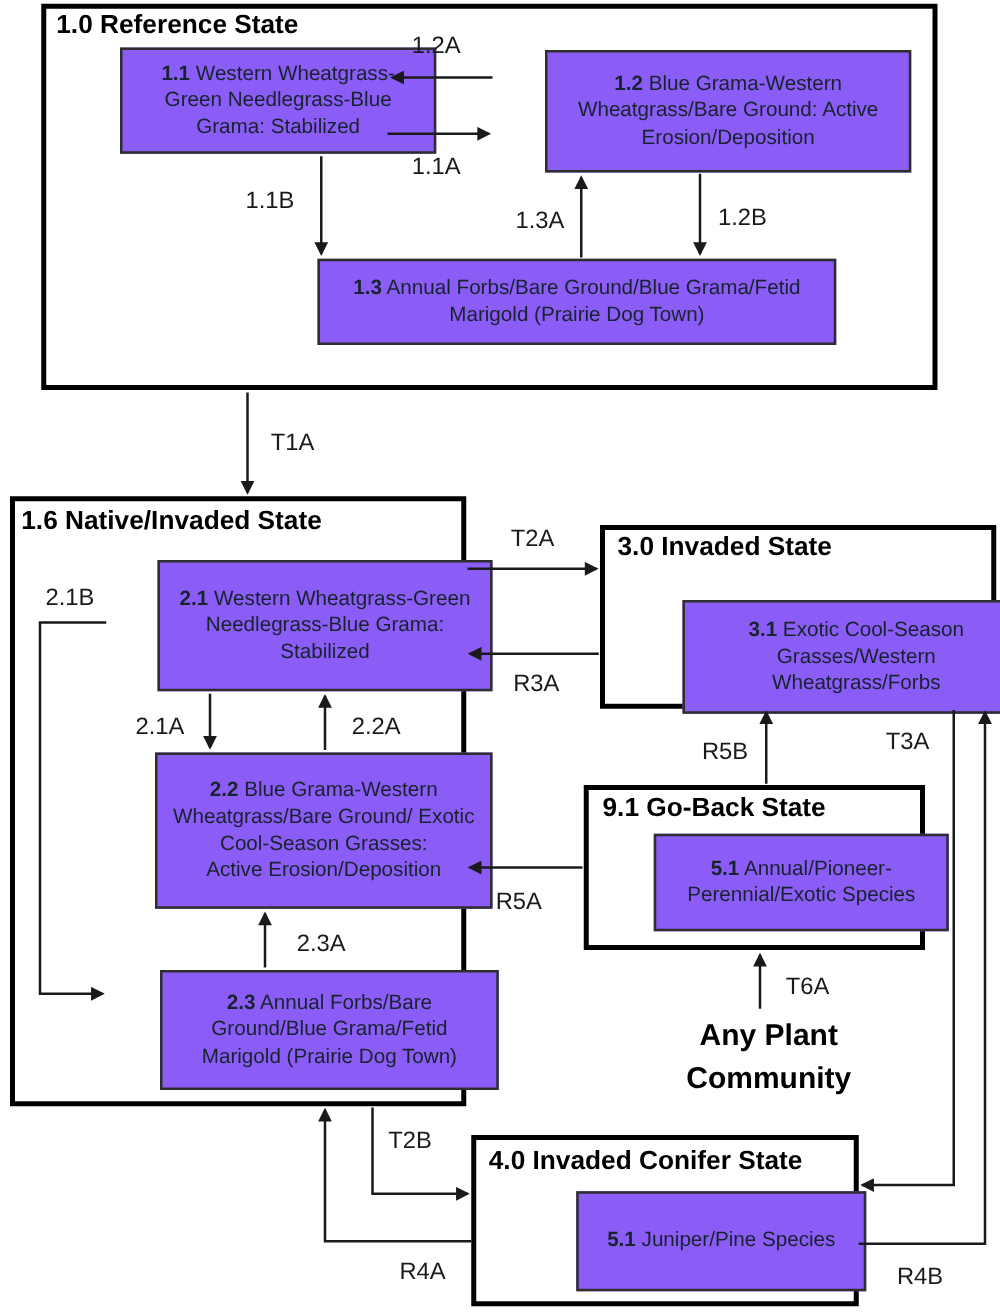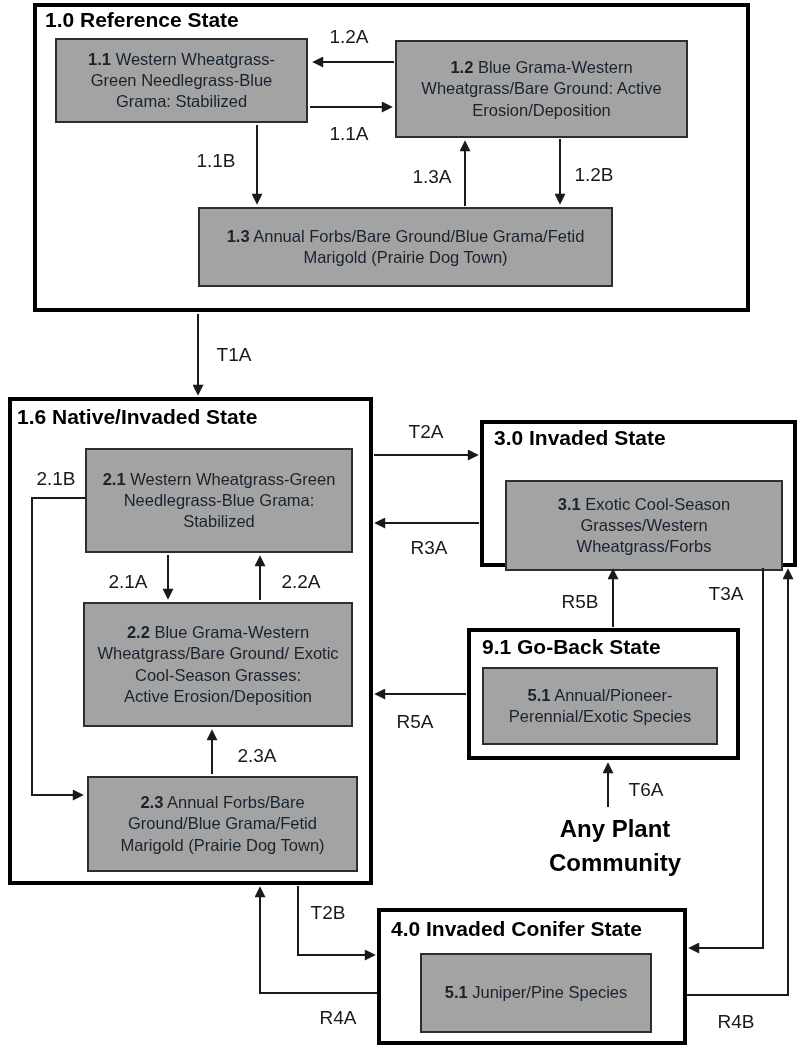--- a/index.html
+++ b/index.html
@@ -8,23 +8,24 @@
     position:relative;width:800px;height:1052px;background:#ffffff;overflow:hidden;
     font-family:"Liberation Sans", sans-serif;color:#111;border-radius:24px;
   }
   .state-box{
     position:absolute;border:4px solid #000;background:transparent;z-index:2;
   }
   .state-title{
     position:absolute;font-weight:bold;font-size:21px;color:#000;white-space:nowrap;z-index:3;
   }
   .community{
-    position:absolute;background:#a3a3a3;border:2px solid #2e2e2e;z-index:2;
+    position:absolute;background:#8b5cf6;border:2px solid #2e2e2e;z-index:2;
     display:flex;align-items:center;justify-content:center;text-align:center;
     padding:4px 10px;
+    margin-left:41px;
   }
   .ctext{font-size:16.5px;line-height:1.28;color:#17232e;}
   .code{font-weight:bold;}
   .cname{white-space:pre-line;}
   svg.arrows{position:absolute;left:0;top:0;z-index:4;pointer-events:none;}
   .tlabel{
     position:absolute;font-size:19px;color:#1a1a1a;z-index:5;white-space:nowrap;
     transform:translate(-50%,-50%);
   }
   .free-text{
@@ -51,21 +52,21 @@
 
   <div class="state-box" style="left:377px;top:908px;width:310px;height:137px"></div>
   <div class="state-title" style="left:391px;top:917px">4.0 Invaded Conifer State</div>
 
   <div class="community" style="left:55px;top:38px;width:253px;height:85px">
     <div class="ctext"><span class="code">1.1</span> <span class="cname">Western Wheatgrass-Green Needlegrass-Blue Grama: Stabilized</span></div>
   </div>
   <div class="community" style="left:395px;top:40px;width:293px;height:98px">
     <div class="ctext"><span class="code">1.2</span> <span class="cname">Blue Grama-Western Wheatgrass/Bare Ground: Active Erosion/Deposition</span></div>
   </div>
-  <div class="community" style="left:198px;top:207px;width:415px;height:80px">
+  <div class="community" style="left:213px;top:207px;width:415px;height:69px">
     <div class="ctext"><span class="code">1.3</span> <span class="cname">Annual Forbs/Bare Ground/Blue Grama/Fetid Marigold (Prairie Dog Town)</span></div>
   </div>
 
   <div class="community" style="left:85px;top:448px;width:268px;height:105px">
     <div class="ctext"><span class="code">2.1</span> <span class="cname">Western Wheatgrass-Green Needlegrass-Blue Grama: Stabilized</span></div>
   </div>
   <div class="community" style="left:83px;top:602px;width:270px;height:125px">
     <div class="ctext"><span class="code">2.2</span> <span class="cname">Blue Grama-Western Wheatgrass/Bare Ground/ Exotic Cool-Season Grasses:
 Active Erosion/Deposition</span></div>
   </div>

